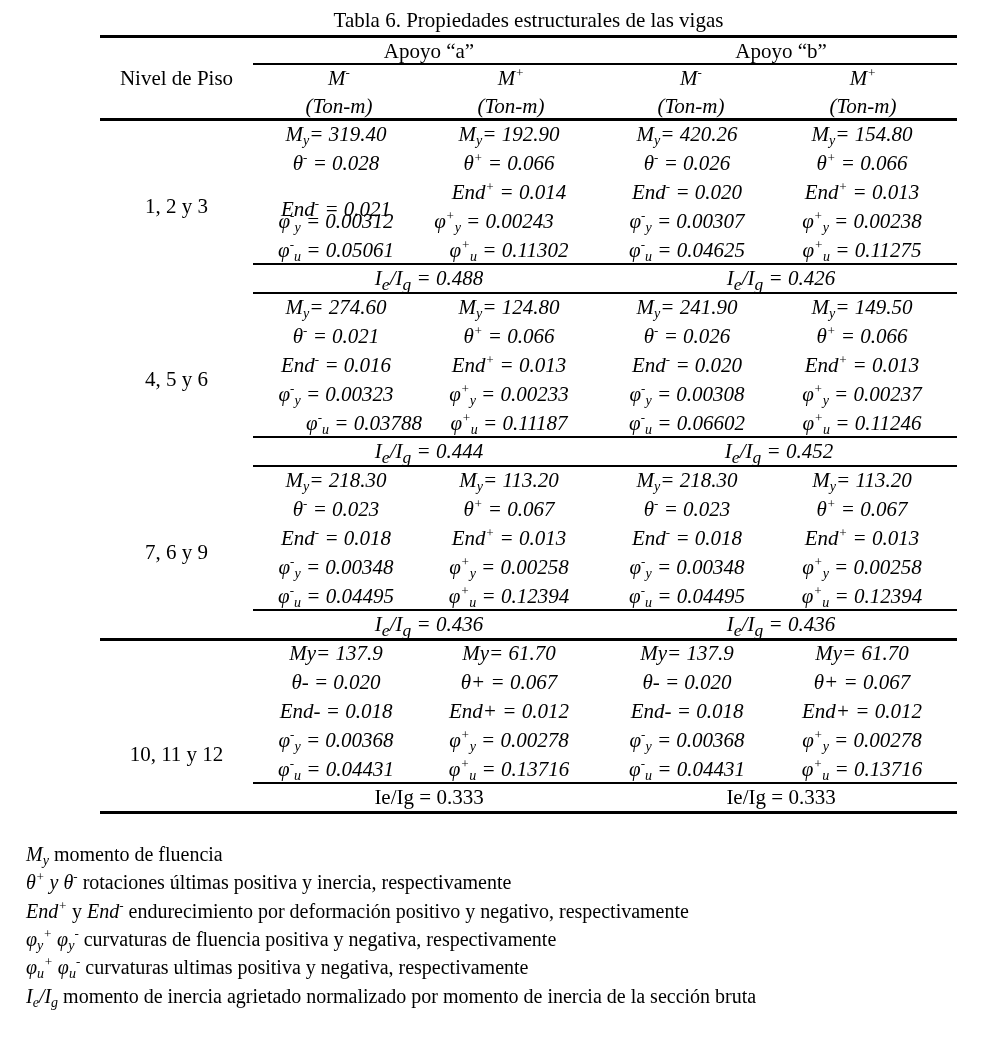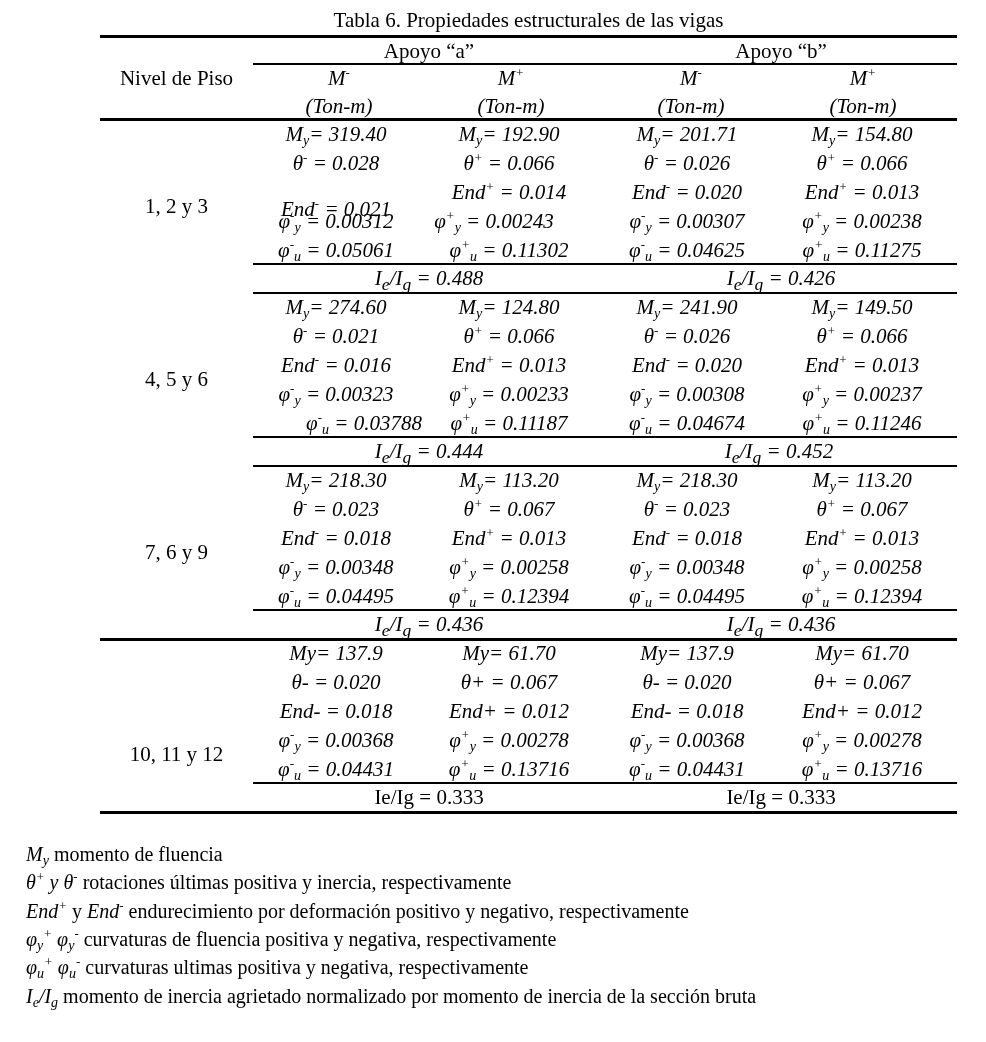--- a/index.html
+++ b/index.html
@@ -47,21 +47,21 @@
     <div class="cell" style="left:250px;top:120px;">M<sub>y</sub><span>= </span><span>319.40</span></div>
     <div class="cell" style="left:250px;top:149px;">θ<sup>-</sup><span> = </span><span>0.028</span></div>
     <div class="cell" style="left:250px;top:195px;">End<sup>-</sup><span> = </span><span>0.021</span></div>
     <div class="cell" style="left:250px;top:207px;">φ<sup>-</sup><sub>y</sub><span> = </span><span>0.00312</span></div>
     <div class="cell" style="left:250px;top:236px;">φ<sup>-</sup><sub>u</sub><span> = </span><span>0.05061</span></div>
     <div class="cell" style="left:423px;top:120px;">M<sub>y</sub><span>= </span><span>192.90</span></div>
     <div class="cell" style="left:423px;top:149px;">θ<sup>+</sup><span> = </span><span>0.066</span></div>
     <div class="cell" style="left:423px;top:178px;">End<sup>+</sup><span> = </span><span>0.014</span></div>
     <div class="cell" style="left:408px;top:207px;">φ<sup>+</sup><sub>y</sub><span> = </span><span>0.00243</span></div>
     <div class="cell" style="left:423px;top:236px;">φ<sup>+</sup><sub>u</sub><span> = </span><span>0.11302</span></div>
-    <div class="cell" style="left:601px;top:120px;">M<sub>y</sub><span>= </span><span>201.71</span></div>
+    <div class="cell" style="left:601px;top:120px;">M<sub>y</sub><span>= </span><span>420.26</span></div>
     <div class="cell" style="left:601px;top:149px;">θ<sup>-</sup><span> = </span><span>0.026</span></div>
     <div class="cell" style="left:601px;top:178px;">End<sup>-</sup><span> = </span><span>0.020</span></div>
     <div class="cell" style="left:601px;top:207px;">φ<sup>-</sup><sub>y</sub><span> = </span><span>0.00307</span></div>
     <div class="cell" style="left:601px;top:236px;">φ<sup>-</sup><sub>u</sub><span> = </span><span>0.04625</span></div>
     <div class="cell" style="left:776px;top:120px;">M<sub>y</sub><span>= </span><span>154.80</span></div>
     <div class="cell" style="left:776px;top:149px;">θ<sup>+</sup><span> = </span><span>0.066</span></div>
     <div class="cell" style="left:776px;top:178px;">End<sup>+</sup><span> = </span><span>0.013</span></div>
     <div class="cell" style="left:776px;top:207px;">φ<sup>+</sup><sub>y</sub><span> = </span><span>0.00238</span></div>
     <div class="cell" style="left:776px;top:236px;">φ<sup>+</sup><sub>u</sub><span> = </span><span>0.11275</span></div>
     <div class="rule" style="left:253px;width:704px;top:263px;"></div>
@@ -76,21 +76,21 @@
     <div class="cell" style="left:250px;top:409px;text-align:right;">φ<sup>-</sup><sub>u</sub><span> = </span><span>0.03788</span></div>
     <div class="cell" style="left:423px;top:293px;">M<sub>y</sub><span>= </span><span>124.80</span></div>
     <div class="cell" style="left:423px;top:322px;">θ<sup>+</sup><span> = </span><span>0.066</span></div>
     <div class="cell" style="left:423px;top:351px;">End<sup>+</sup><span> = </span><span>0.013</span></div>
     <div class="cell" style="left:423px;top:380px;">φ<sup>+</sup><sub>y</sub><span> = </span><span>0.00233</span></div>
     <div class="cell" style="left:423px;top:409px;">φ<sup>+</sup><sub>u</sub><span> = </span><span>0.11187</span></div>
     <div class="cell" style="left:601px;top:293px;">M<sub>y</sub><span>= </span><span>241.90</span></div>
     <div class="cell" style="left:601px;top:322px;">θ<sup>-</sup><span> = </span><span>0.026</span></div>
     <div class="cell" style="left:601px;top:351px;">End<sup>-</sup><span> = </span><span>0.020</span></div>
     <div class="cell" style="left:601px;top:380px;">φ<sup>-</sup><sub>y</sub><span> = </span><span>0.00308</span></div>
-    <div class="cell" style="left:601px;top:409px;">φ<sup>-</sup><sub>u</sub><span> = </span><span>0.04674</span></div>
+    <div class="cell" style="left:601px;top:409px;">φ<sup>-</sup><sub>u</sub><span> = </span><span>0.06602</span></div>
     <div class="cell" style="left:776px;top:293px;">M<sub>y</sub><span>= </span><span>149.50</span></div>
     <div class="cell" style="left:776px;top:322px;">θ<sup>+</sup><span> = </span><span>0.066</span></div>
     <div class="cell" style="left:776px;top:351px;">End<sup>+</sup><span> = </span><span>0.013</span></div>
     <div class="cell" style="left:776px;top:380px;">φ<sup>+</sup><sub>y</sub><span> = </span><span>0.00237</span></div>
     <div class="cell" style="left:776px;top:409px;">φ<sup>+</sup><sub>u</sub><span> = </span><span>0.11246</span></div>
     <div class="rule" style="left:253px;width:704px;top:436px;"></div>
     <div class="ie italic" style="left:253px;top:437px;">I<sub>e</sub>/I<sub>g</sub> = <span>0.444</span></div>
     <div class="ie italic" style="left:603px;top:437px;">I<sub>e</sub>/I<sub>g</sub> = <span>0.452</span></div>
     <div class="rule" style="left:253px;width:704px;top:465px;"></div>
     <div class="level" style="top:538px;">7, 6 y 9</div>

